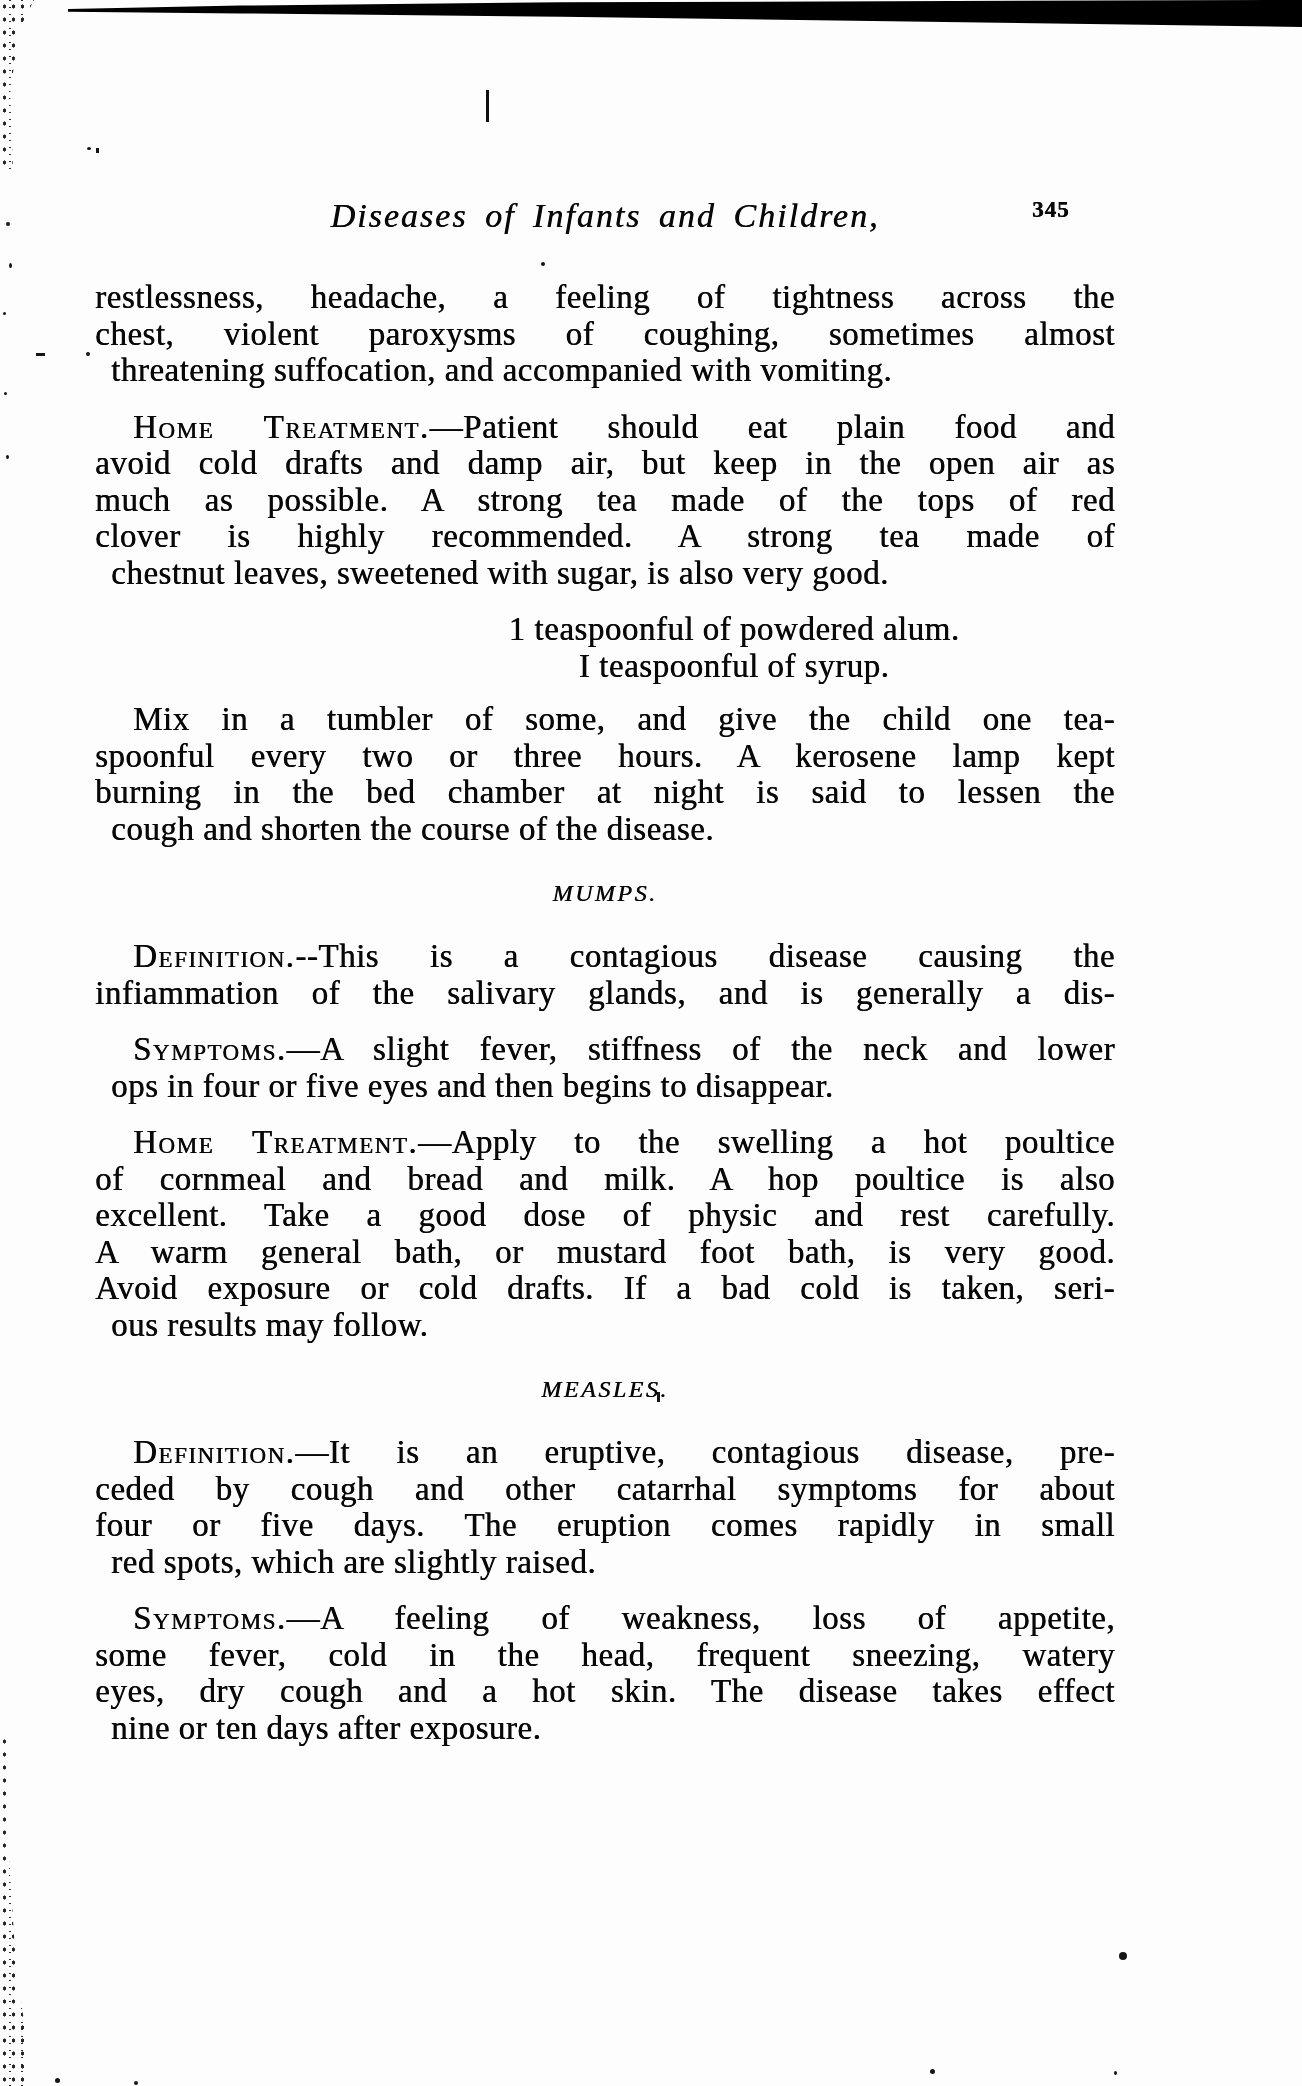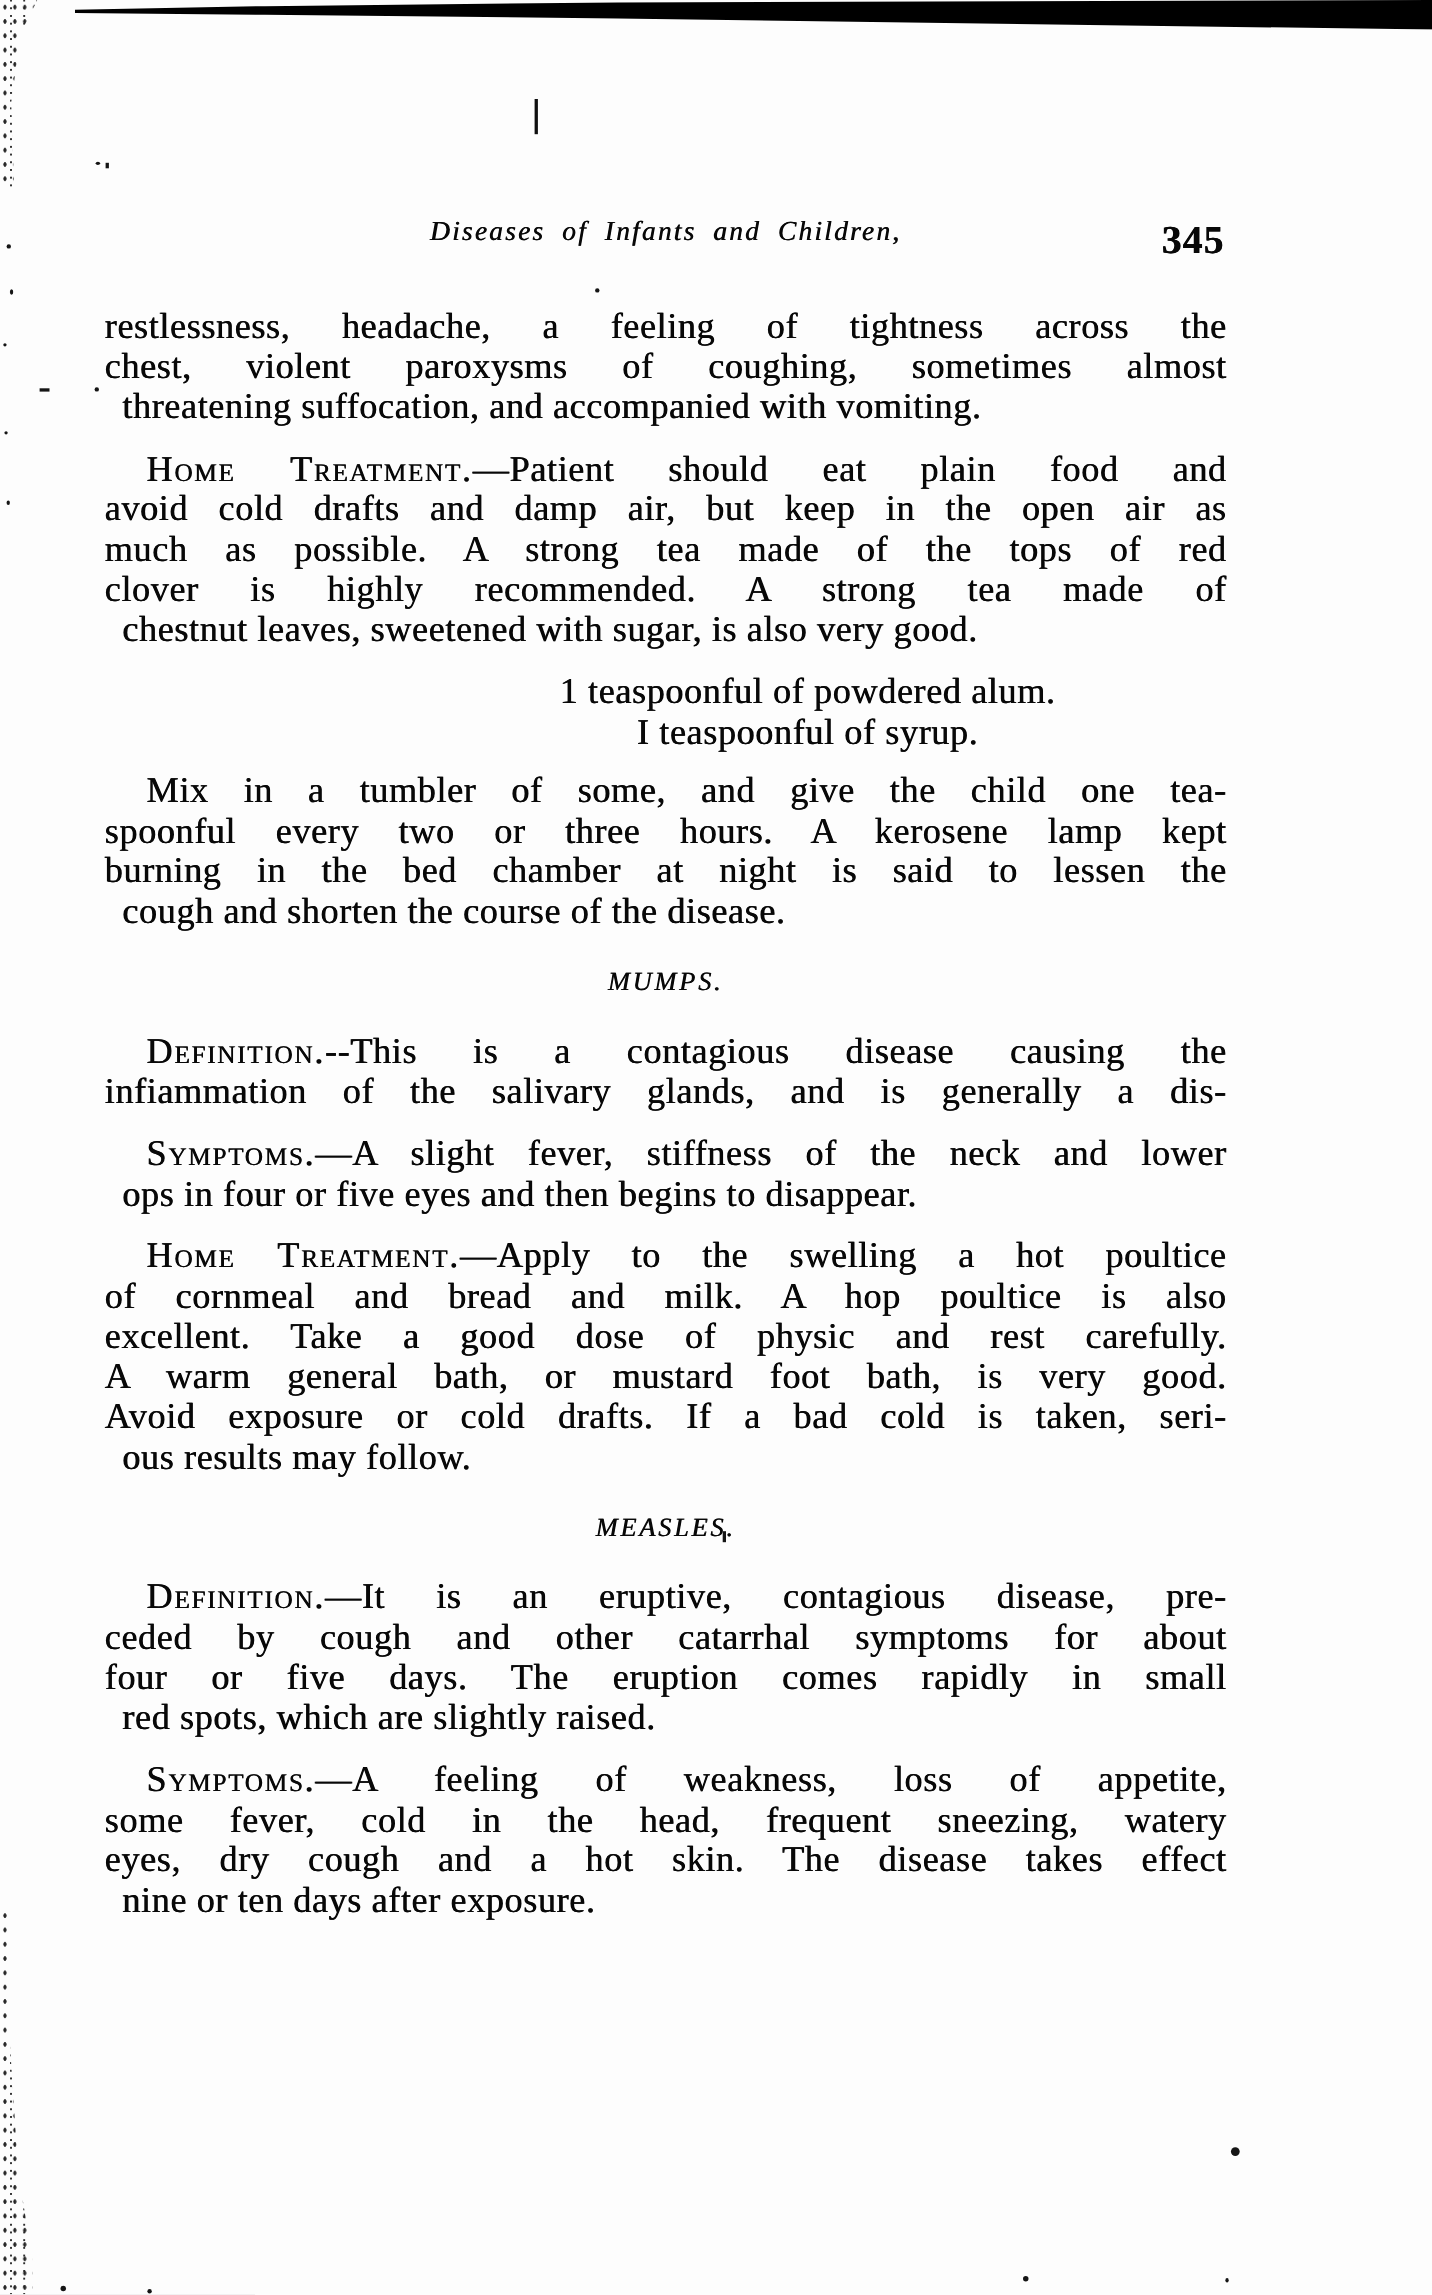--- a/index.html
+++ b/index.html
@@ -37,25 +37,25 @@
   .noise-bottom-left {
     left:0; top:1735px; width:30px; height:351px;
     clip-path:polygon(0 0, 22% 0, 30% 35%, 55% 68%, 100% 92%, 100% 100%, 0 100%);
   }
 
   
   .running-head { position:absolute; top:197px; left:95px; width:1020px; height:46px;
     text-shadow:0.5px 0 currentColor; }
   .head-title {
     position:absolute; left:50%; top:0; transform:translateX(-50%);
-    font-style:italic; font-size:25px; letter-spacing:2px; word-spacing:7px;
+    font-style:italic; font-size:34px; letter-spacing:2px; word-spacing:7px;
     white-space:nowrap;
     text-align:right;
   }
-  .page-number { position:absolute; left:961px; top:0; font-size:36px; font-weight:bold; letter-spacing:1px; }
+  .page-number { position:absolute; left:937px; top:0; font-size:23px; font-weight:bold; letter-spacing:1px; }
 
   
   .content {
     position:absolute; left:95px; top:279px; width:1020px;
     font-size:33px; line-height:36.5px; letter-spacing:0.5px;
     text-shadow:0.5px 0 currentColor;
   }
   .para { margin:0 0 20px 0; }
   .line { text-align:justify; text-align-last:justify; }
   .line.last { text-align-last:auto;margin-left:16px; }

